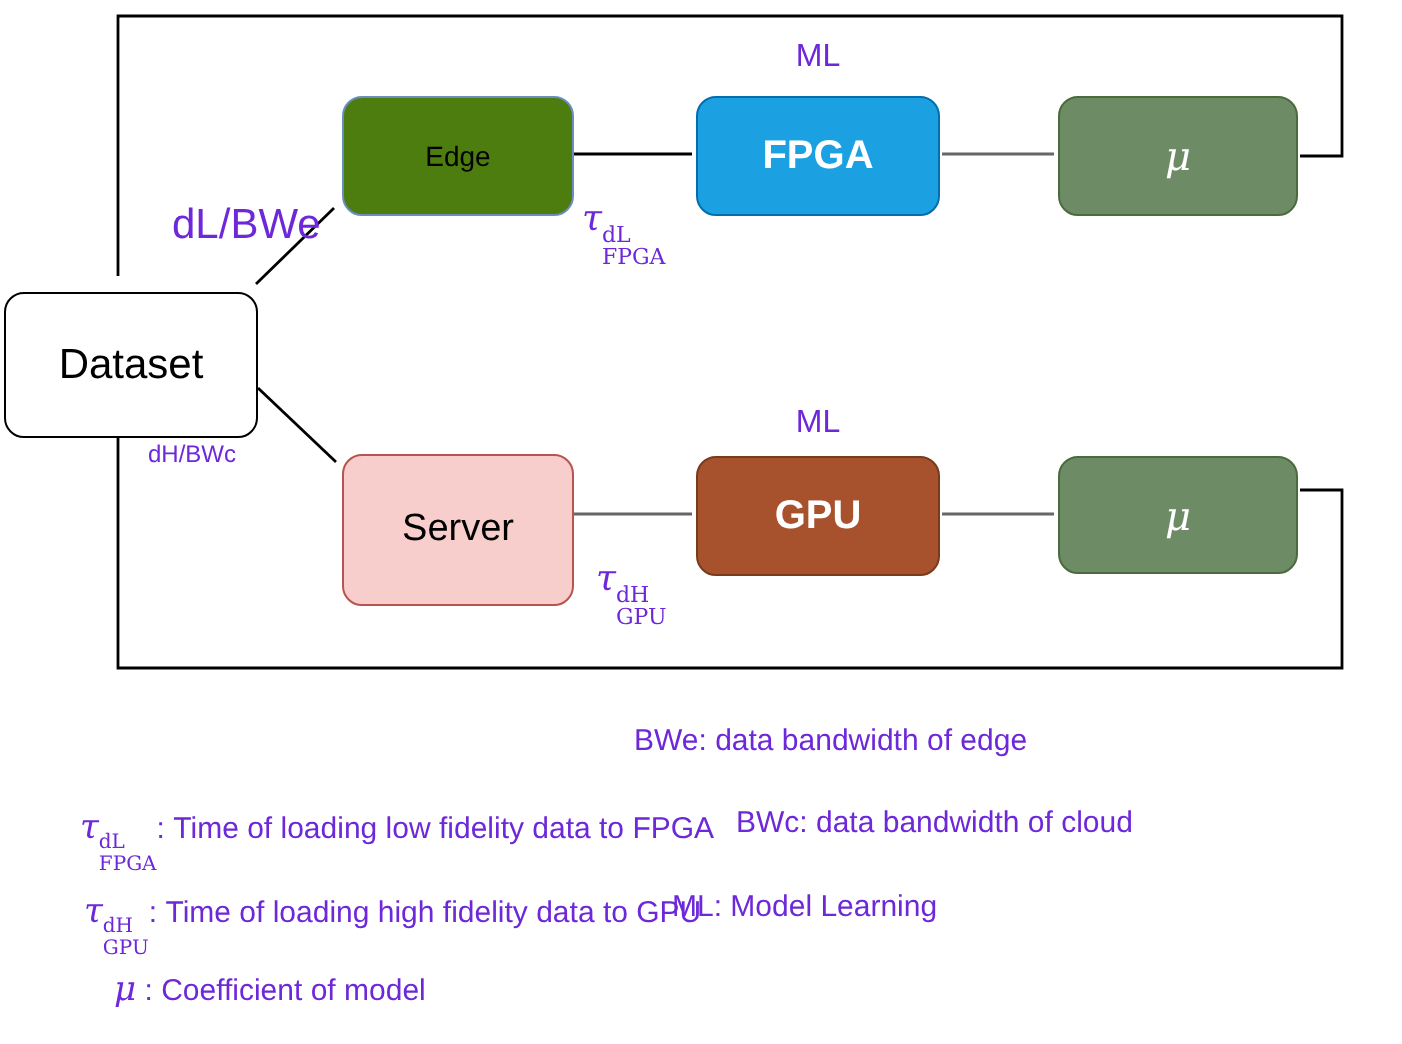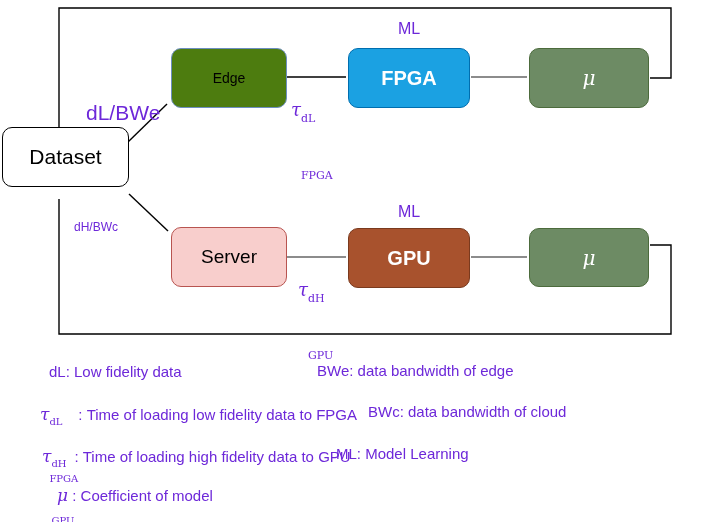--- a/index.html
+++ b/index.html
@@ -20,25 +20,25 @@
   .node {
     position: absolute;
     display: flex;
     align-items: center;
     justify-content: center;
     border-radius: 10px;
     border: 1px solid #000;
     box-sizing: border-box;
     text-align: center;
   }
-  .node-dataset   { left: 2px;   top: 127px; width: 127px; height: 60px; font-size: 21px; border-width: 1.5px; }
+  .node-dataset   { left: 2px;   top: 146px; width: 127px; height: 73px; font-size: 21px; border-width: 1.5px; }
   .node-edge      { left: 171px; top: 48px;  width: 116px; height: 60px; font-size: 14px; }
   .node-fpga      { left: 348px; top: 48px;  width: 122px; height: 60px; font-size: 20px; font-weight: bold; }
   .node-mu-top    { left: 529px; top: 48px;  width: 120px; height: 60px; }
-  .node-server    { left: 171px; top: 227px; width: 116px; height: 60px; font-size: 19px; }
+  .node-server    { left: 171px; top: 227px; width: 116px; height: 76px; font-size: 19px; }
   .node-gpu       { left: 348px; top: 228px; width: 122px; height: 60px; font-size: 20px; font-weight: bold; }
   .node-mu-bottom { left: 529px; top: 228px; width: 120px; height: 59px; }
   .mu-glyph { font-family: "DejaVu Serif", serif; font-style: italic; font-size: 20px; }
   .flabel { position: absolute; color: #6d28d9; white-space: nowrap; }
   .ml-top     { left: 348px; top: 20px;  width: 122px; text-align: center; font-size: 16px; }
   .ml-bottom  { left: 348px; top: 203px; width: 122px; text-align: center; font-size: 16px; }
   .dl-bwe     { left: 86px;  top: 101px; font-size: 21px; }
   .dh-bwc     { left: 74px;  top: 220px; font-size: 12px; }
   .tau-fpga   { left: 291px; top: 99px; }
   .tau-gpu    { left: 298px; top: 279px; }
@@ -48,21 +48,20 @@
     font-size: 18px;
   }
   .supsub {
     display: inline-flex;
     flex-direction: column;
     vertical-align: -0.5em;
     line-height: 1.05;
     font-family: "DejaVu Serif", serif;
     font-size: 11px;
     text-align: left;
-    gap: 46px;
   }
   .legend { position: absolute; left: 0; top: 0; width: 701px; height: 522px; font-size: 15px; color: #000; }
   .legend .flabel { white-space: nowrap; }
   .lg-r1a { left: 49px;  top: 363px; }
   .lg-r1b { left: 178px; top: 365px; }
   .lg-r1c { left: 317px; top: 362px; }
   .lg-r2a { left: 40px;  top: 404px; }
   .lg-r2b { left: 368px; top: 403px; }
   .lg-r3a { left: 42px;  top: 446px; }
   .lg-r3b { left: 336px; top: 445px; }
@@ -133,21 +132,20 @@
   </div>
 
   <div class="flabel tau-gpu">
     <span class="tau">τ</span><span class="supsub">
         <span>dH</span>
         <span>GPU</span>
       </span>
   </div>
 
   <div class="legend">
-    <div class="flabel lg-r1a">dL: Low fidelity data</div>
     <div class="flabel lg-r1c">BWe: data bandwidth of edge</div>
 
     <div class="flabel lg-r2a">
       <span class="tau">τ</span><span class="supsub">
           <span>dL</span>
           <span>FPGA</span>
         </span><span>: Time of loading low fidelity data to FPGA</span>
     </div>
     <div class="flabel lg-r2b">BWc: data bandwidth of cloud</div>
 

